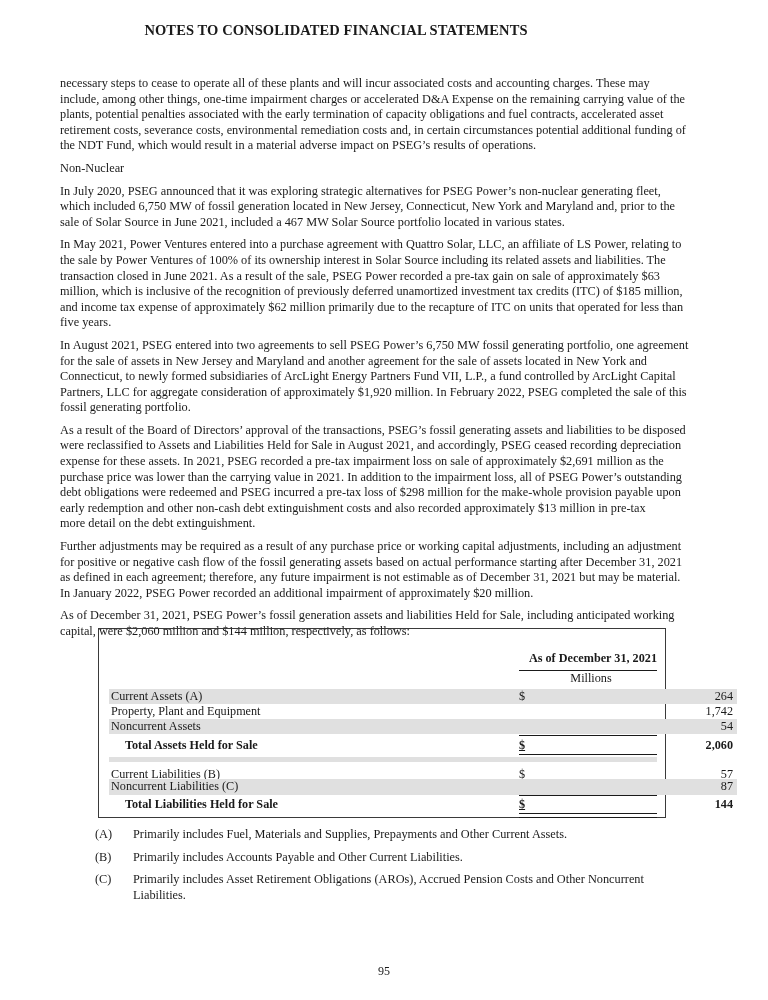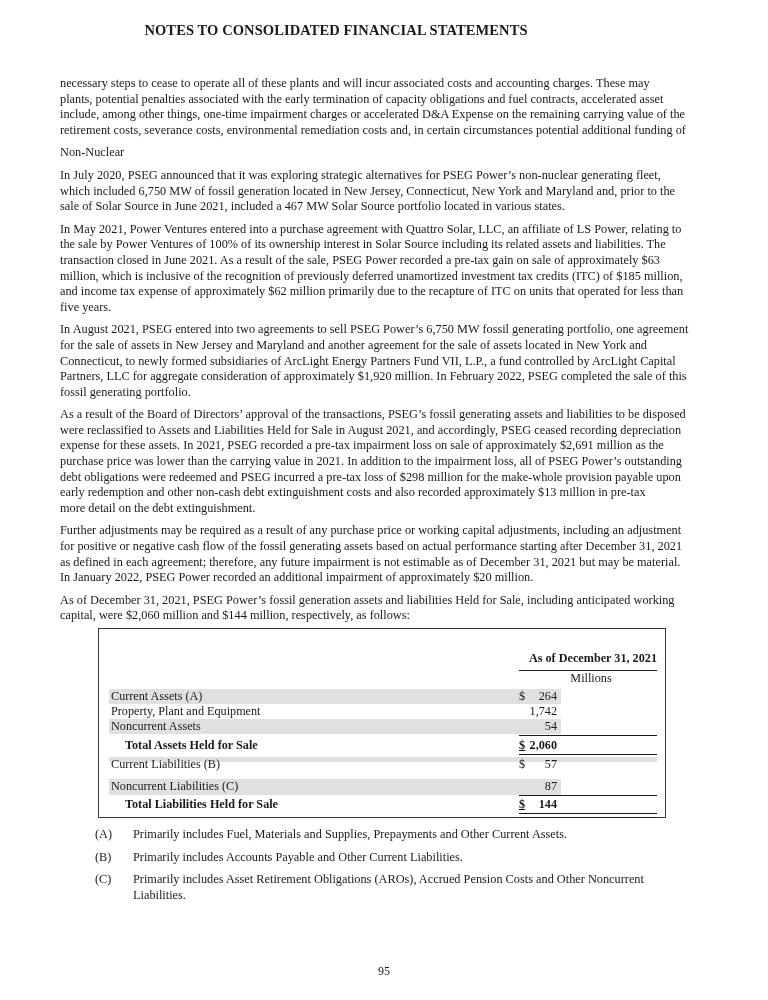--- a/index.html
+++ b/index.html
@@ -74,21 +74,21 @@
     left: 410px;
     top: 20px;
     width: 138px;
     text-align: center;
     padding-left: 6px;
     box-sizing: border-box;
   }
   .trow {
     position: absolute;
     left: 0;
-    width: 452px;
+    width: 628px;
     height: 15px;
     line-height: 15px;
   }
   .trow.shade { background: #e0e0e0; }
   .trow .lbl { position: absolute; left: 2px; top: 0; }
   .trow .lbl.ind { left: 16px; font-weight: bold; }
   .trow .cur { position: absolute; left: 410px; top: 0; width: 20px; }
   .trow .val { position: absolute; right: 4px; top: 0; text-align: right; }
   .trow.total .cur, .trow.total .val { font-weight: bold; }
   .total-line {
@@ -130,23 +130,24 @@
   }
 </style>
 </head>
 <body>
 
 <div class="page-title">NOTES TO CONSOLIDATED FINANCIAL STATEMENTS</div>
 
 <div class="content">
   <p class="para">
     <span class="ln">necessary steps to cease to operate all of these plants and will incur associated costs and accounting charges. These may</span>
+    <span class="ln">include, among other things, one-time impairment charges or accelerated D&amp;A Expense on the remaining carrying value of the</span>
     <span class="ln">plants, potential penalties associated with the early termination of capacity obligations and fuel contracts, accelerated asset</span>
-    <span class="ln">include, among other things, one-time impairment charges or accelerated D&amp;A Expense on the remaining carrying value of the</span>
     <span class="ln">retirement costs, severance costs, environmental remediation costs and, in certain circumstances potential additional funding of</span>
+    <span class="ln">the NDT Fund, which would result in a material adverse impact on PSEG’s results of operations.</span>
   </p>
 
   <div class="heading">Non-Nuclear</div>
 
   <p class="para">
     <span class="ln">In July 2020, PSEG announced that it was exploring strategic alternatives for PSEG Power’s non-nuclear generating fleet,</span>
     <span class="ln">which included 6,750 MW of fossil generation located in New Jersey, Connecticut, New York and Maryland and, prior to the</span>
     <span class="ln">sale of Solar Source in June 2021, included a 467 MW Solar Source portfolio located in various states.</span>
   </p>
 
@@ -212,21 +213,21 @@
     </div>
     <div class="total-line" style="top:84px"></div>
     <div class="trow total" style="top:87px">
       <span class="lbl ind">Total Assets Held for Sale</span>
       <span class="cur" style="text-decoration:underline">$</span>
       <span class="val">2,060</span>
     </div>
     <div class="dbl-line" style="top:103px"></div>
     <div class="spacer" style="top:106px"></div>
 
-    <div class="trow" style="top:106px">
+    <div class="trow" style="top:116px">
       <span class="lbl">Current Liabilities (B)</span>
       <span class="cur">$</span>
       <span class="val">57</span>
     </div>
     <div class="trow shade" style="top:128px;height:16px">
       <span class="lbl">Noncurrent Liabilities (C)</span>
       <span class="cur"></span>
       <span class="val">87</span>
     </div>
     <div class="total-line" style="top:144px"></div>

